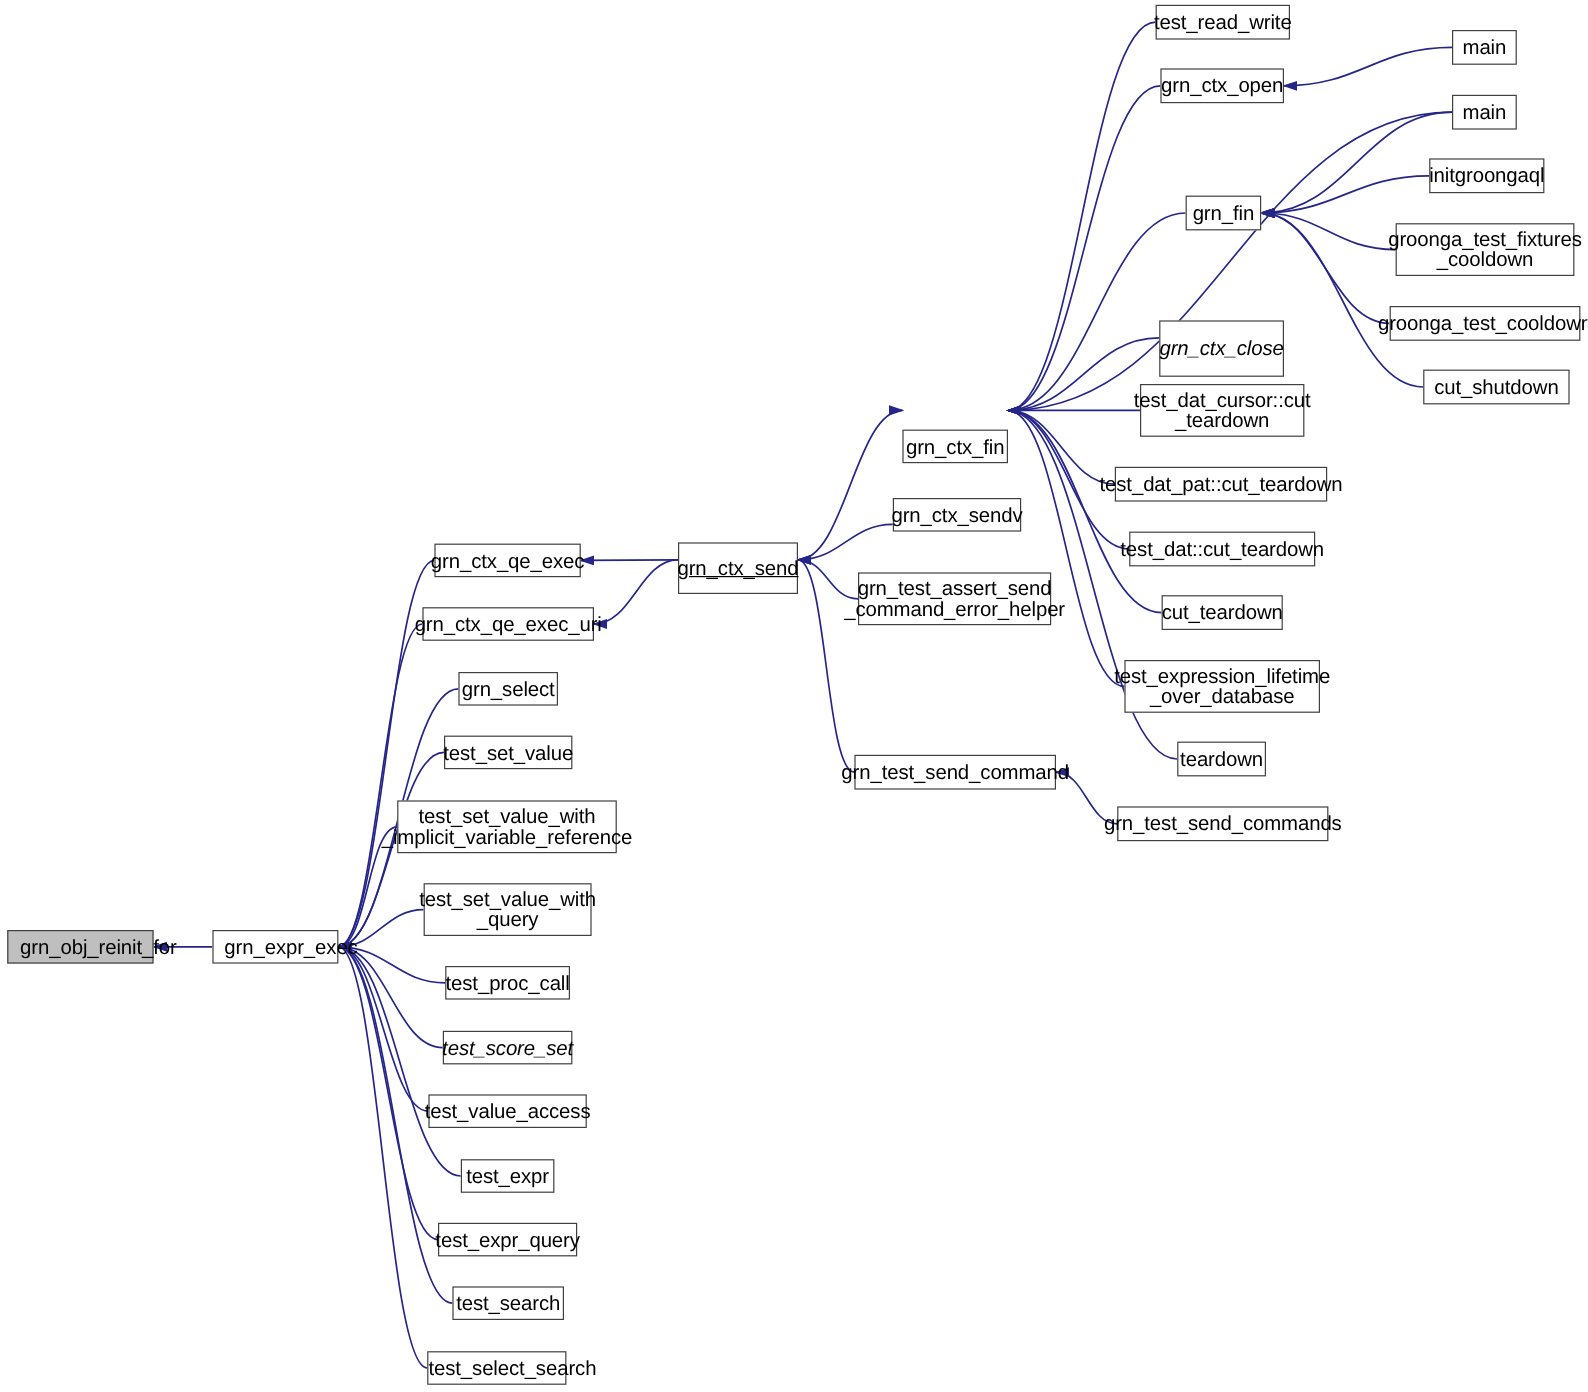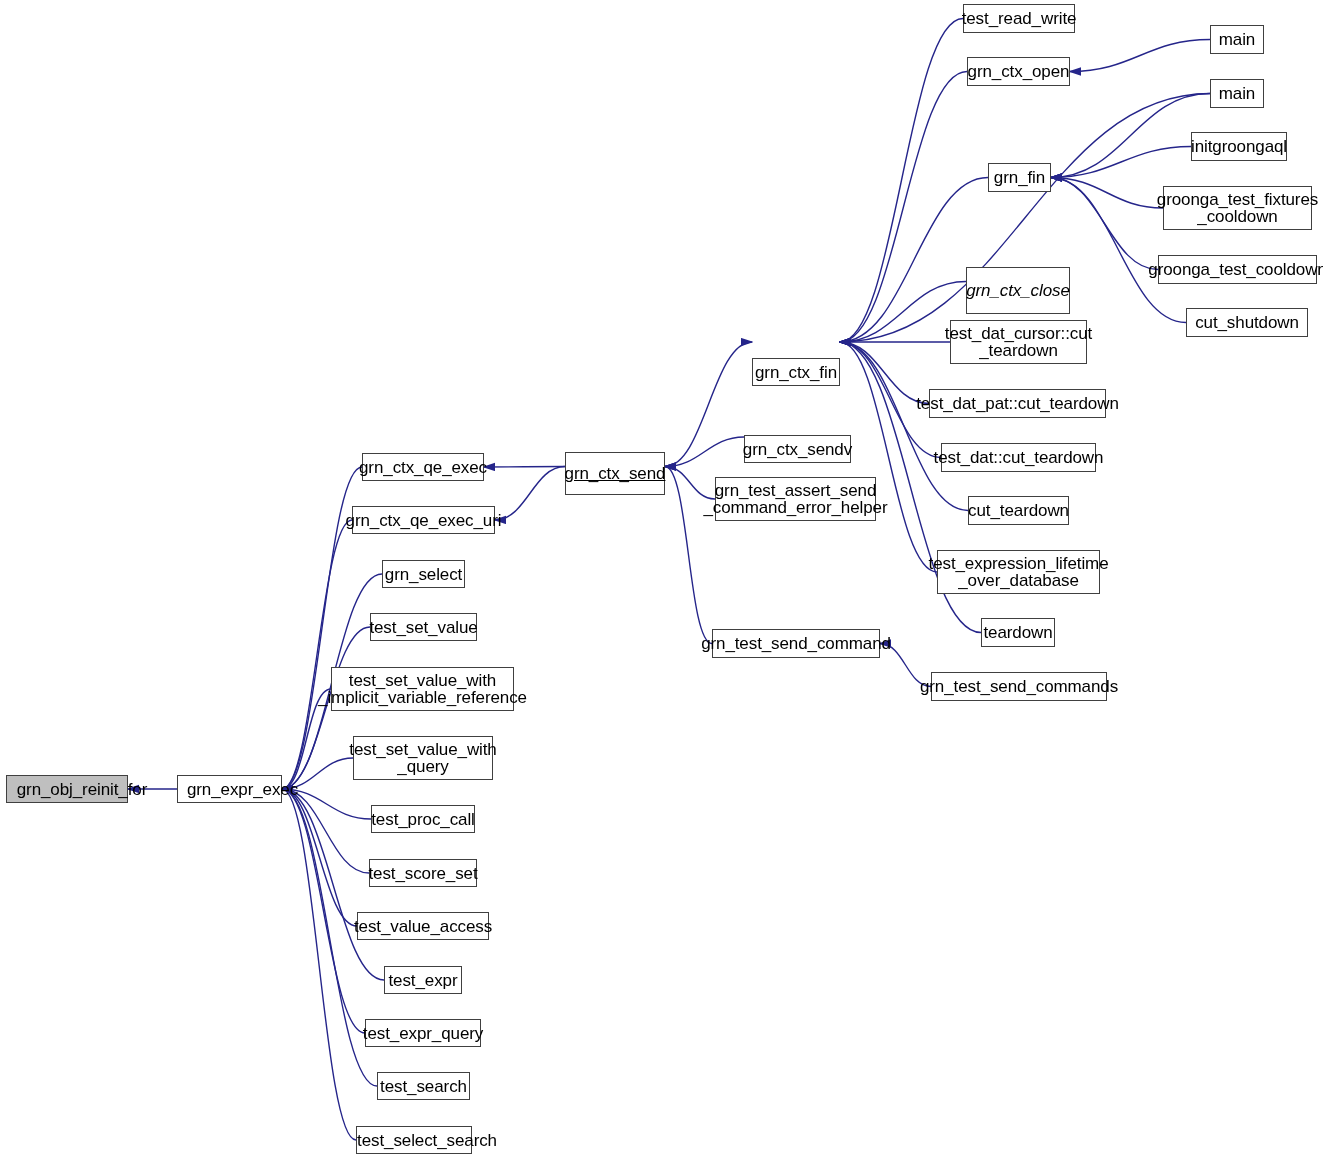--- a/index.html
+++ b/index.html
@@ -100,28 +100,28 @@
       <div class="node" style="left: 177px; top: 775px; width: 105px; height: 28px; padding-left: 26px;">grn_expr_exec</div>
       <div class="node" style="left: 362px; top: 453px; width: 122px; height: 28px;">grn_ctx_qe_exec</div>
       <div class="node" style="left: 352px; top: 506px; width: 143px; height: 28px;">grn_ctx_qe_exec_uri</div>
       <div class="node" style="left: 382px; top: 560px; width: 83px; height: 28px;">grn_select</div>
       <div class="node" style="left: 370px; top: 613px; width: 107px; height: 28px;">test_set_value</div>
       <div class="node" style="left: 331px; top: 667px; width: 183px; height: 44px;">test_set_value_with
 _implicit_variable_reference</div>
       <div class="node" style="left: 353px; top: 736px; width: 140px; height: 44px;">test_set_value_with
 _query</div>
       <div class="node" style="left: 371px; top: 805px; width: 104px; height: 28px;">test_proc_call</div>
-      <div class="node" style="left: 369px; top: 859px; width: 108px; height: 28px;">test_score_set</div>
+      <div class="node" style="left: 369px; top: 859px; width: 108px; height: 28px; font-style: italic;">test_score_set</div>
       <div class="node" style="left: 357px; top: 912px; width: 132px; height: 28px;">test_value_access</div>
       <div class="node" style="left: 384px; top: 966px; width: 78px; height: 28px;">test_expr</div>
       <div class="node" style="left: 365px; top: 1019px; width: 116px; height: 28px;">test_expr_query</div>
       <div class="node" style="left: 377px; top: 1072px; width: 93px; height: 28px; text-align: right;">test_search</div>
       <div class="node" style="left: 356px; top: 1126px; width: 116px; height: 28px; padding-left: 26px;">test_select_search</div>
       <div class="node" style="left: 565px; top: 452px; width: 100px; height: 43px; text-decoration: underline;">grn_ctx_send</div>
-      <div class="node" style="left: 744px; top: 435px; width: 107px; height: 28px;">grn_ctx_sendv</div>
+      <div class="node" style="left: 744px; top: 415px; width: 107px; height: 28px;">grn_ctx_sendv</div>
       <div class="node" style="left: 715px; top: 477px; width: 161px; height: 44px;">grn_test_assert_send
 _command_error_helper</div>
       <div class="node" style="left: 712px; top: 629px; width: 168px; height: 29px;">grn_test_send_command</div>
       <div class="node" style="left: 931px; top: 672px; width: 176px; height: 29px;">grn_test_send_commands</div>
       <div class="node" style="left: 752px; top: 328px; width: 88px; height: 28px; margin-top: 30px;">grn_ctx_fin</div>
       <div class="node" style="left: 963px; top: 4px; width: 112px; height: 29px;">test_read_write</div>
       <div class="node" style="left: 967px; top: 57px; width: 103px; height: 29px;">grn_ctx_open</div>
       <div class="node" style="left: 1210px; top: 25px; width: 54px; height: 29px;">main</div>
       <div class="node" style="left: 1210px; top: 79px; width: 54px; height: 29px;">main</div>
       <div class="node" style="left: 1191px; top: 132px; width: 96px; height: 29px;">initgroongaql</div>

